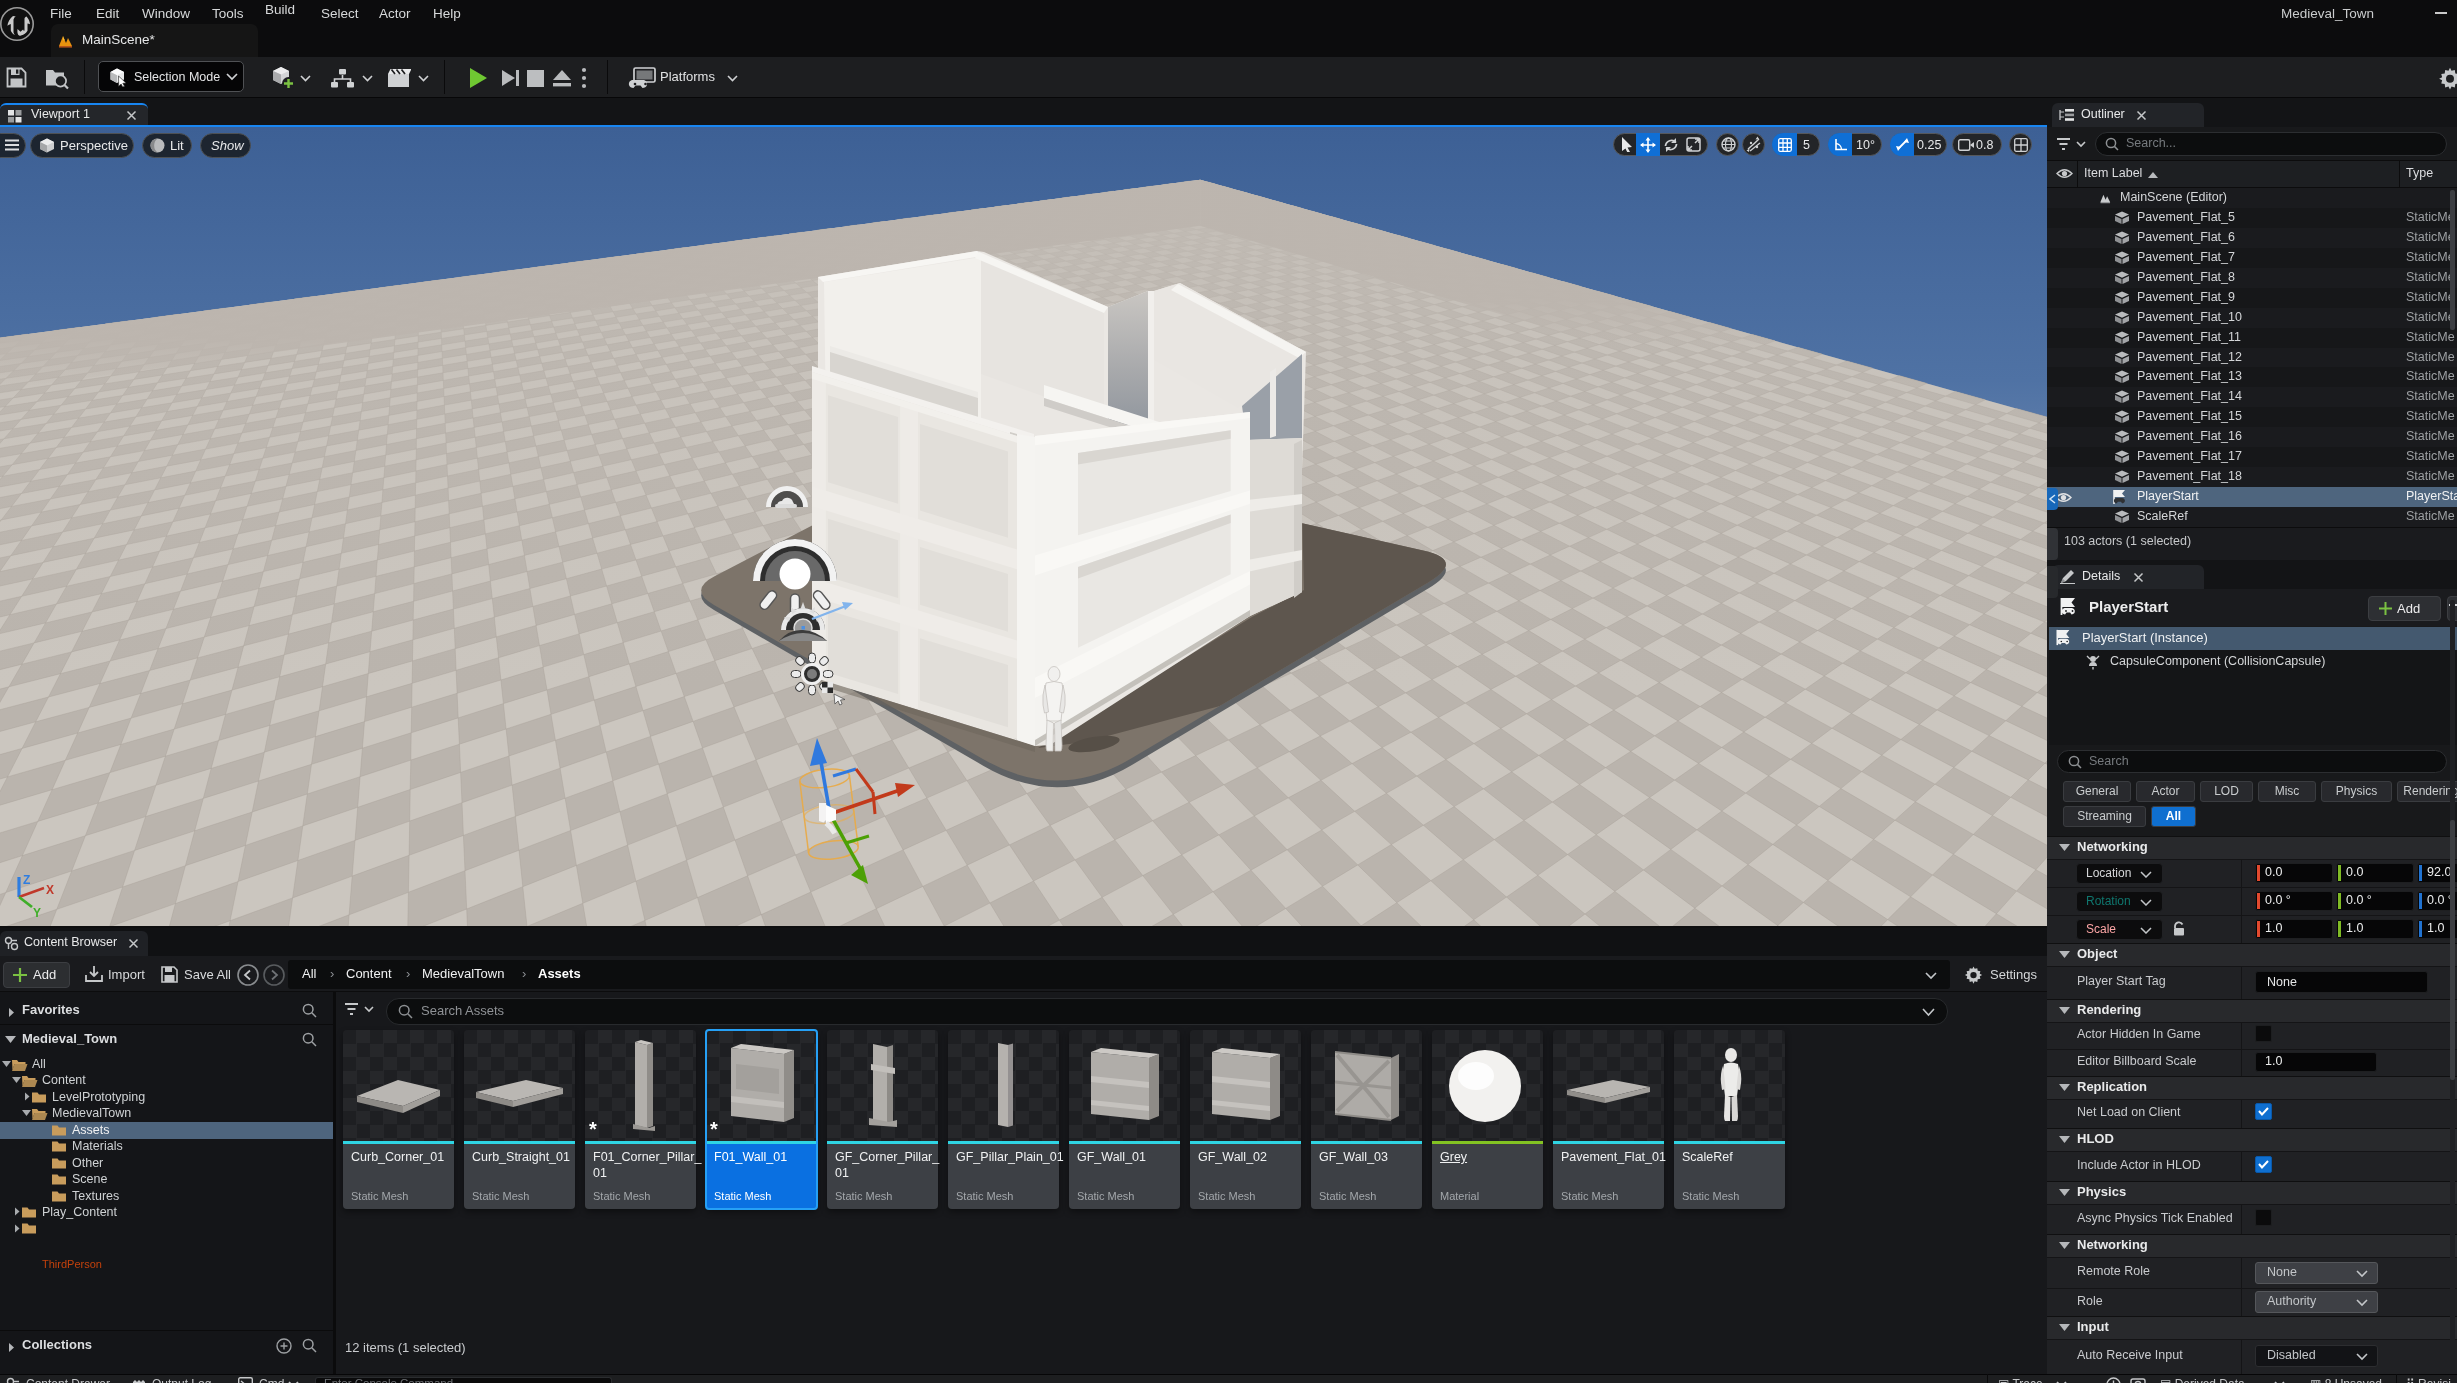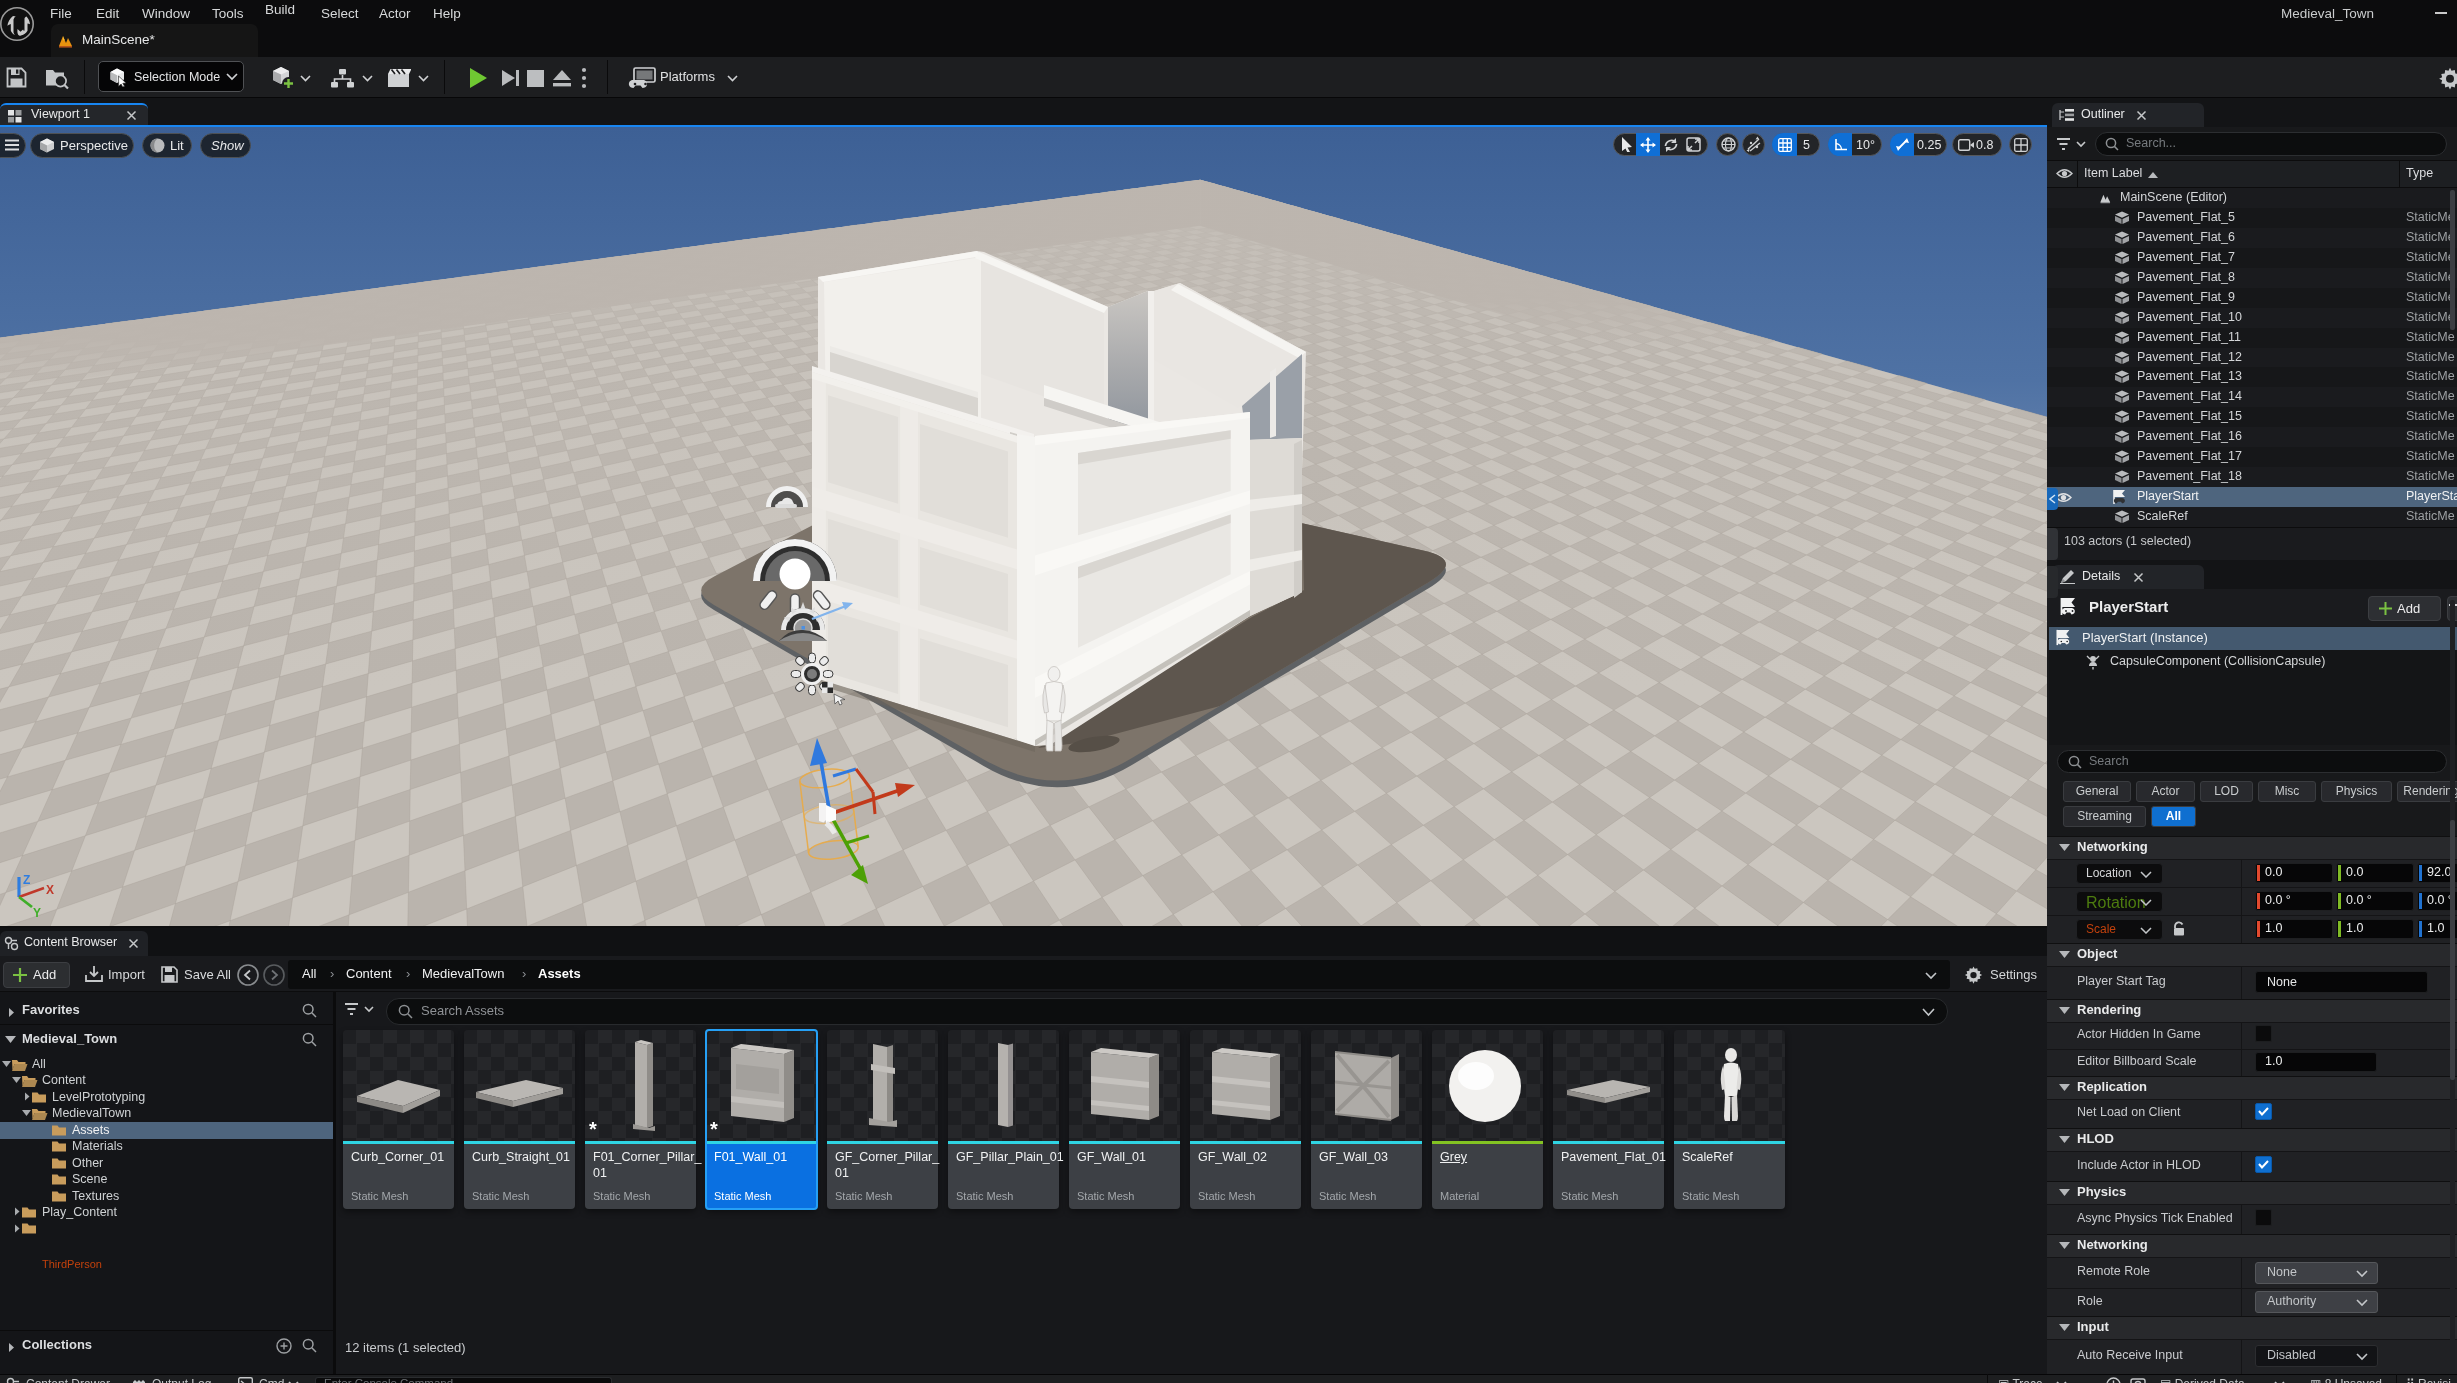--- a/index.html
+++ b/index.html
@@ -657,26 +657,26 @@
 <div class="abs" style="left:2047px;top:887px;width:410px;height:28px;background:#202124;border-top:1px solid #141416;"></div>
 <div class="abs" style="left:2241px;top:887px;width:1px;height:28px;background:#141416;"></div>
 <div class="abs" style="left:2047px;top:915px;width:410px;height:28px;background:#202124;border-top:1px solid #141416;"></div>
 <div class="abs" style="left:2241px;top:915px;width:1px;height:28px;background:#141416;"></div>
 <div class="abs" style="left:2076px;top:863px;width:87px;height:21px;background:#0c0c0d;border:1px solid #202124;border-radius:4px;"></div>
 <div class="abs txt" style="left:2086px;top:866px;font-size:12px;color:#d6d7d9;">Location</div>
 <svg class="abs" style="left:2140px;top:871px" width="12" height="7">
     <path d="M1 1 L6 6 L11 1" fill="none" stroke="#c3c6c9" stroke-width="1.5"></path>
   </svg>
 <div class="abs" style="left:2076px;top:891px;width:87px;height:21px;background:#0c0c0d;border:1px solid #202124;border-radius:4px;"></div>
-<div class="abs txt" style="left:2086px;top:894px;font-size:16px;color:#4d7c0f;">Rotation</div>
+<div class="abs txt" style="left:2086px;top:894px;font-size:12px;color:#0f766e;">Rotation</div>
 <svg class="abs" style="left:2140px;top:899px" width="12" height="7">
     <path d="M1 1 L6 6 L11 1" fill="none" stroke="#c3c6c9" stroke-width="1.5"></path>
   </svg>
 <div class="abs" style="left:2076px;top:919px;width:87px;height:21px;background:#0c0c0d;border:1px solid #202124;border-radius:4px;"></div>
-<div class="abs txt" style="left:2086px;top:922px;font-size:12px;color:#c2410c;">Scale</div>
+<div class="abs txt" style="left:2086px;top:922px;font-size:12px;color:#fca5a5;">Scale</div>
 <svg class="abs" style="left:2140px;top:927px" width="12" height="7">
     <path d="M1 1 L6 6 L11 1" fill="none" stroke="#c3c6c9" stroke-width="1.5"></path>
   </svg>
 <svg class="abs" style="left:2172px;top:921px" width="14" height="16" viewBox="0 0 14 16">
     <path d="M3 7 V5 a4 4 0 0 1 7.5 -1.5" fill="none" stroke="#c6c8ca" stroke-width="1.8"></path>
     <rect x="2" y="7" width="10" height="7.5" rx="1" fill="#c6c8ca"></rect>
   </svg>
 <div class="abs" style="left:2255px;top:863px;width:78px;height:20px;background:#060607;border:1px solid #1e1f21;border-radius:3px;"></div>
 <div class="abs" style="left:2257px;top:865px;width:3px;height:16px;background:#e2492e;"></div>
 <div class="abs txt" style="left:2265px;top:865px;font-size:12.5px;color:#eceded;">0.0</div>

